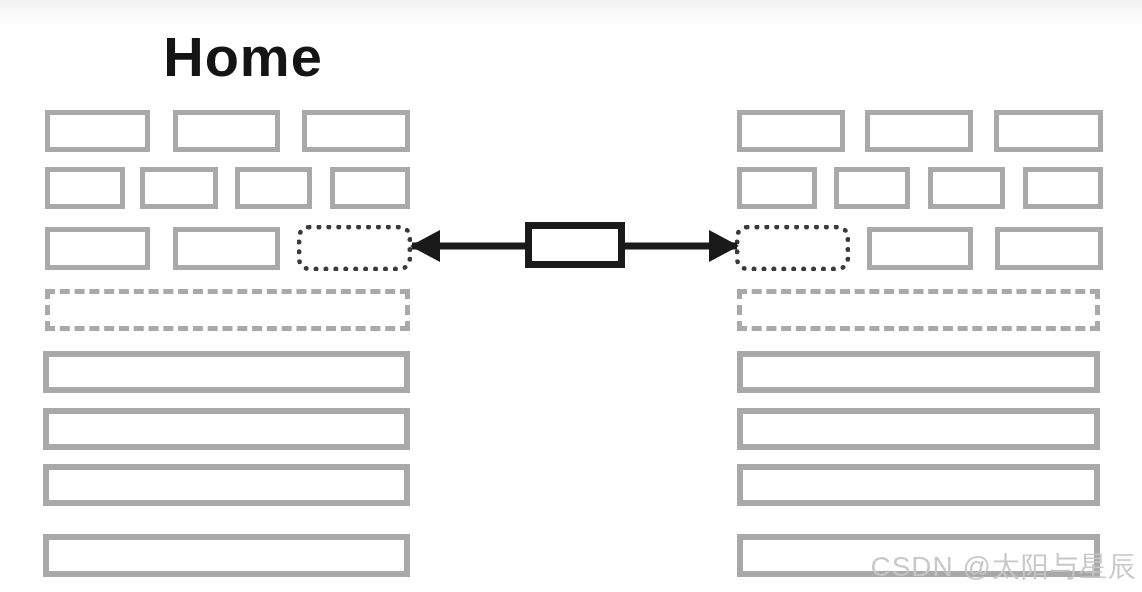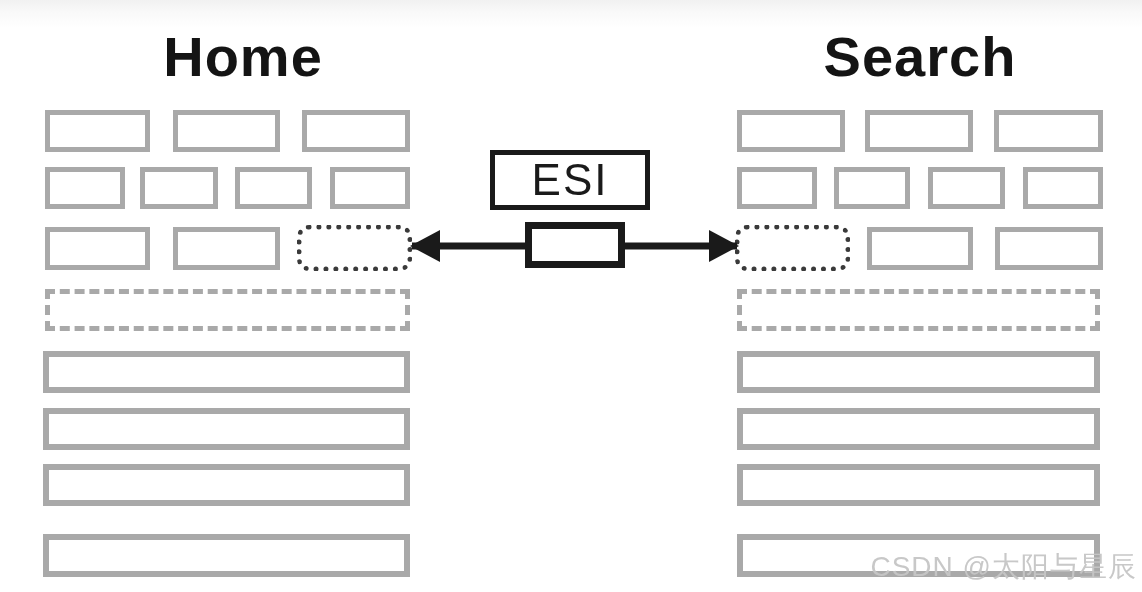--- a/index.html
+++ b/index.html
@@ -90,21 +90,20 @@
     z-index: 5;
     white-space: nowrap;
   }
 </style>
 </head>
 <body>
 
 <div class="stage">
 
   <div class="title home">Home</div>
-  <div class="title search">Search</div>
 
   <div>
     <div class="box" style="left:45px;  top:110px; width:105px; height:42px;"></div>
     <div class="box" style="left:173px; top:110px; width:107px; height:42px;"></div>
     <div class="box" style="left:302px; top:110px; width:108px; height:42px;"></div>
 
     <div class="box" style="left:45px;  top:167px; width:80px; height:42px;"></div>
     <div class="box" style="left:140px; top:167px; width:78px; height:42px;"></div>
     <div class="box" style="left:235px; top:167px; width:77px; height:42px;"></div>
     <div class="box" style="left:330px; top:167px; width:80px; height:42px;"></div>
@@ -136,23 +135,20 @@
     <div class="box" style="left:995px; top:227px; width:108px; height:43px;"></div>
 
     <div class="box dashed" style="left:737px; top:289px; width:363px; height:42px;"></div>
 
     <div class="box wide" style="left:737px; top:351px; width:363px; height:42px;"></div>
     <div class="box wide" style="left:737px; top:408px; width:363px; height:42px;"></div>
     <div class="box wide" style="left:737px; top:464px; width:363px; height:42px;"></div>
     <div class="box wide" style="left:737px; top:534px; width:363px; height:43px;"></div>
   </div>
 
-  <div class="esi-label">
-    <span>ESI</span>
-  </div>
 
   <svg class="arrow-svg" width="1142" height="592" viewBox="0 0 1142 592" aria-hidden="true">
     <line x1="412" y1="246" x2="737" y2="246" stroke="#1a1a1a" stroke-width="7"></line>
     <polygon points="410,246 440,230 440,262" fill="#1a1a1a"></polygon>
     <polygon points="739,246 709,230 709,262" fill="#1a1a1a"></polygon>
   </svg>
 
   <div class="connector"></div>
 
   <div class="watermark">CSDN @太阳与星辰</div>

